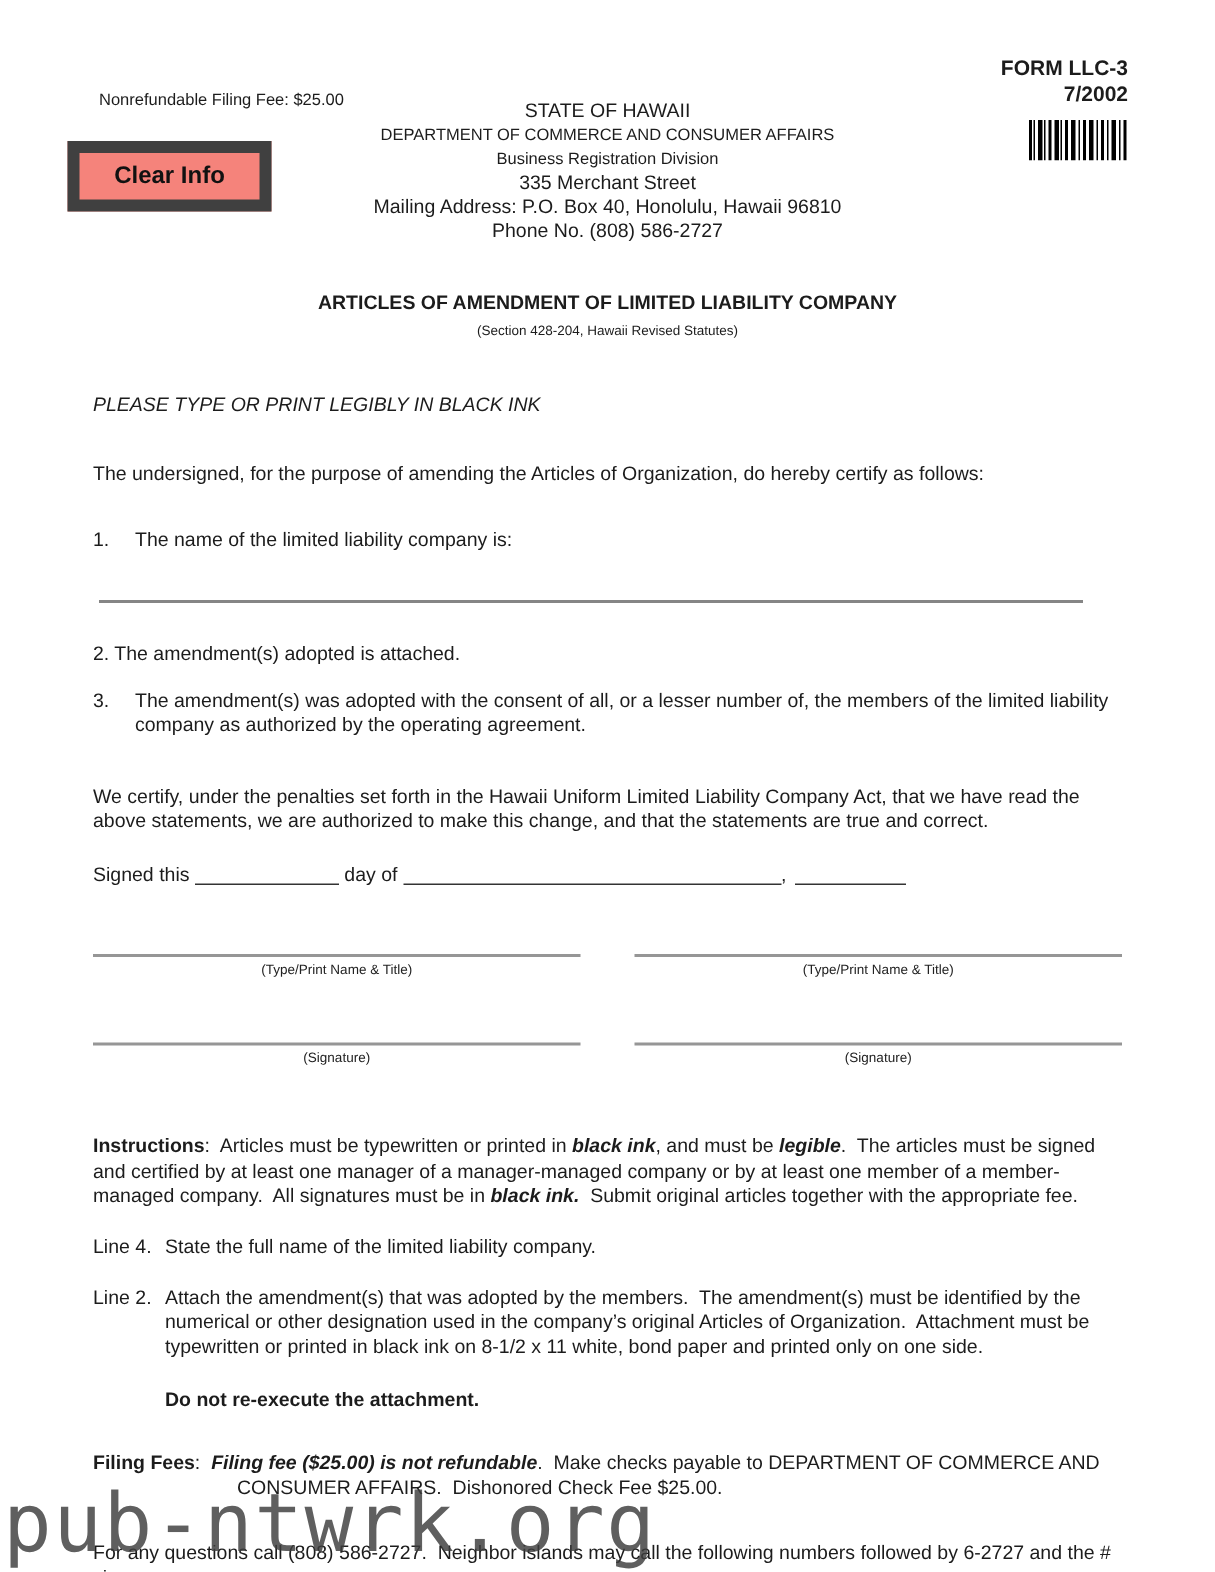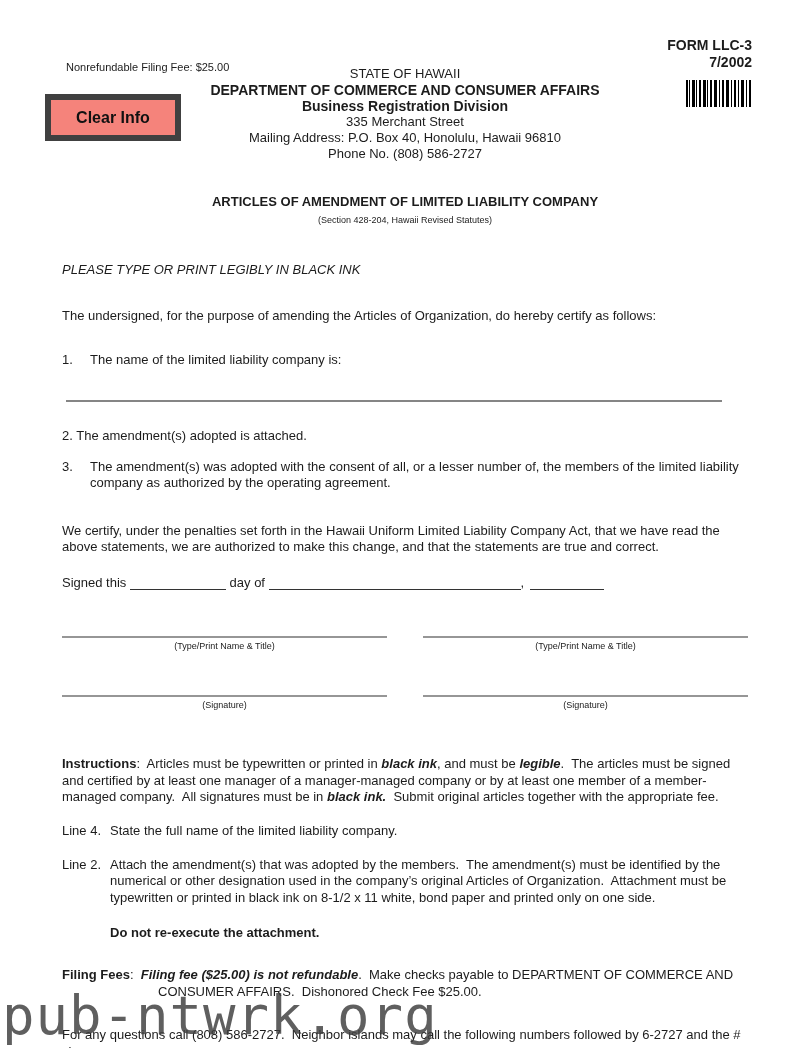--- a/index.html
+++ b/index.html
@@ -16,27 +16,27 @@
   }
   .content { padding: 0 62px; }
   p, .para { white-space: pre-wrap; line-height: 1.28; }
 
   
   .header { position: relative; height: 162px; }
   .fee-note { position: absolute; left: 66px; top: 61px; font-size: 11px; }
   .clear-btn {
     position: absolute; left: 45px; top: 94px;
     width: 136px; height: 47px;
-    border: 6px solid #404040;
+    border: 8px solid #404040;
     font-family: "Liberation Sans", sans-serif;
     font-size: 16px; font-weight: bold; color: #111;
     cursor: pointer;
   }
   .hdr-center { text-align: center; padding-top: 66px; line-height: 16px; }
-  .hdr-center .bold { font-weight: bold; font-size: 14px; }
+  .hdr-center .bold { font-weight: normal; font-size: 11px; }
   .hdr-right { position: absolute; right: 58px; top: 37px; text-align: right; }
   .hdr-right .formno { font-weight: bold; font-size: 14px; line-height: 17px; }
   .barcode { margin-top: 9px; display: inline-block; }
 
   
   .title-block { text-align: center; margin-top: 32px; }
   .title-main { font-weight: bold; font-size: 13px; }
   .title-statute { font-size: 9px; margin-top: 6px; }
 
   

